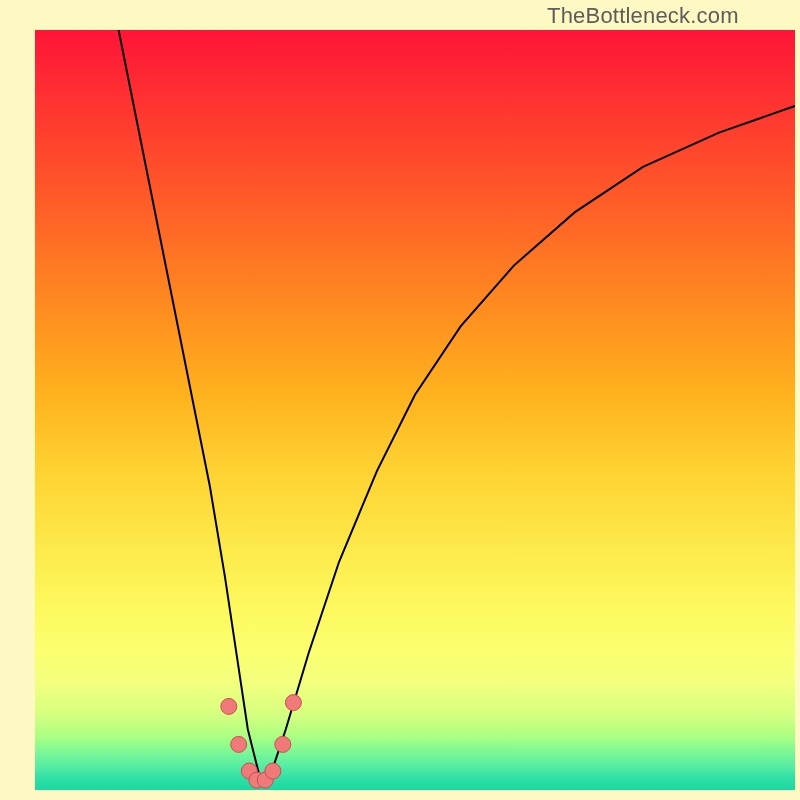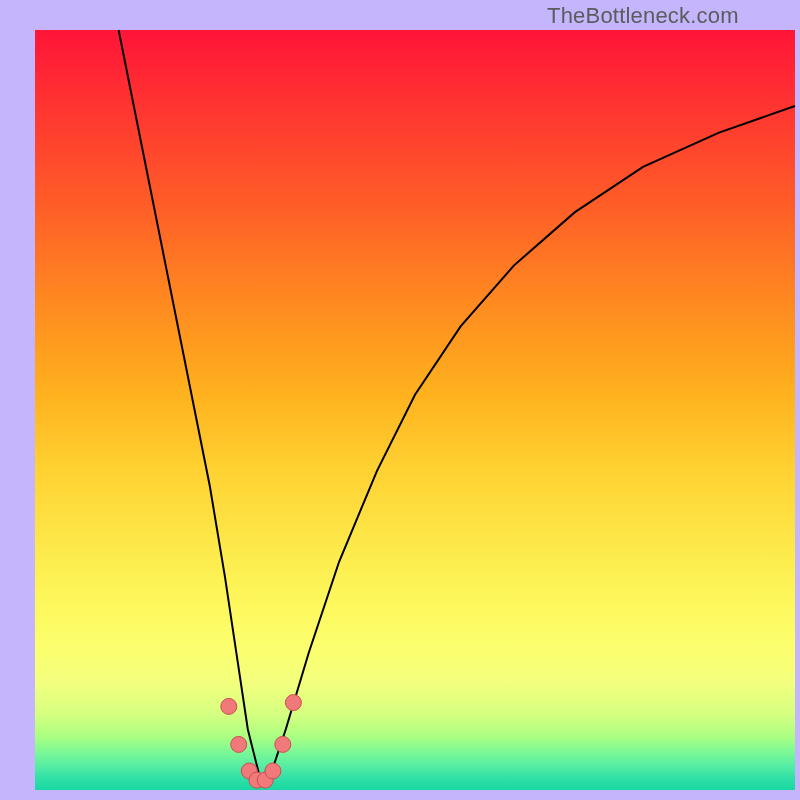--- a/index.html
+++ b/index.html
@@ -10,21 +10,21 @@
     overflow: hidden;
     background: #000;
     font-family: Arial, Helvetica, sans-serif;
   }
   .frame {
     position: absolute;
     left: 0;
     top: 0;
     width: 800px;
     height: 800px;
-    background: #c4b5fd;
+    background: #fef9c3;
   }
   .plot {
     position: absolute;
     background: linear-gradient(to bottom,
       #ff1438 0%,
       #ff2e32 8%,
       #ff5a28 22%,
       #ff8a20 36%,
       #ffb21e 48%,
       #ffd232 58%,

